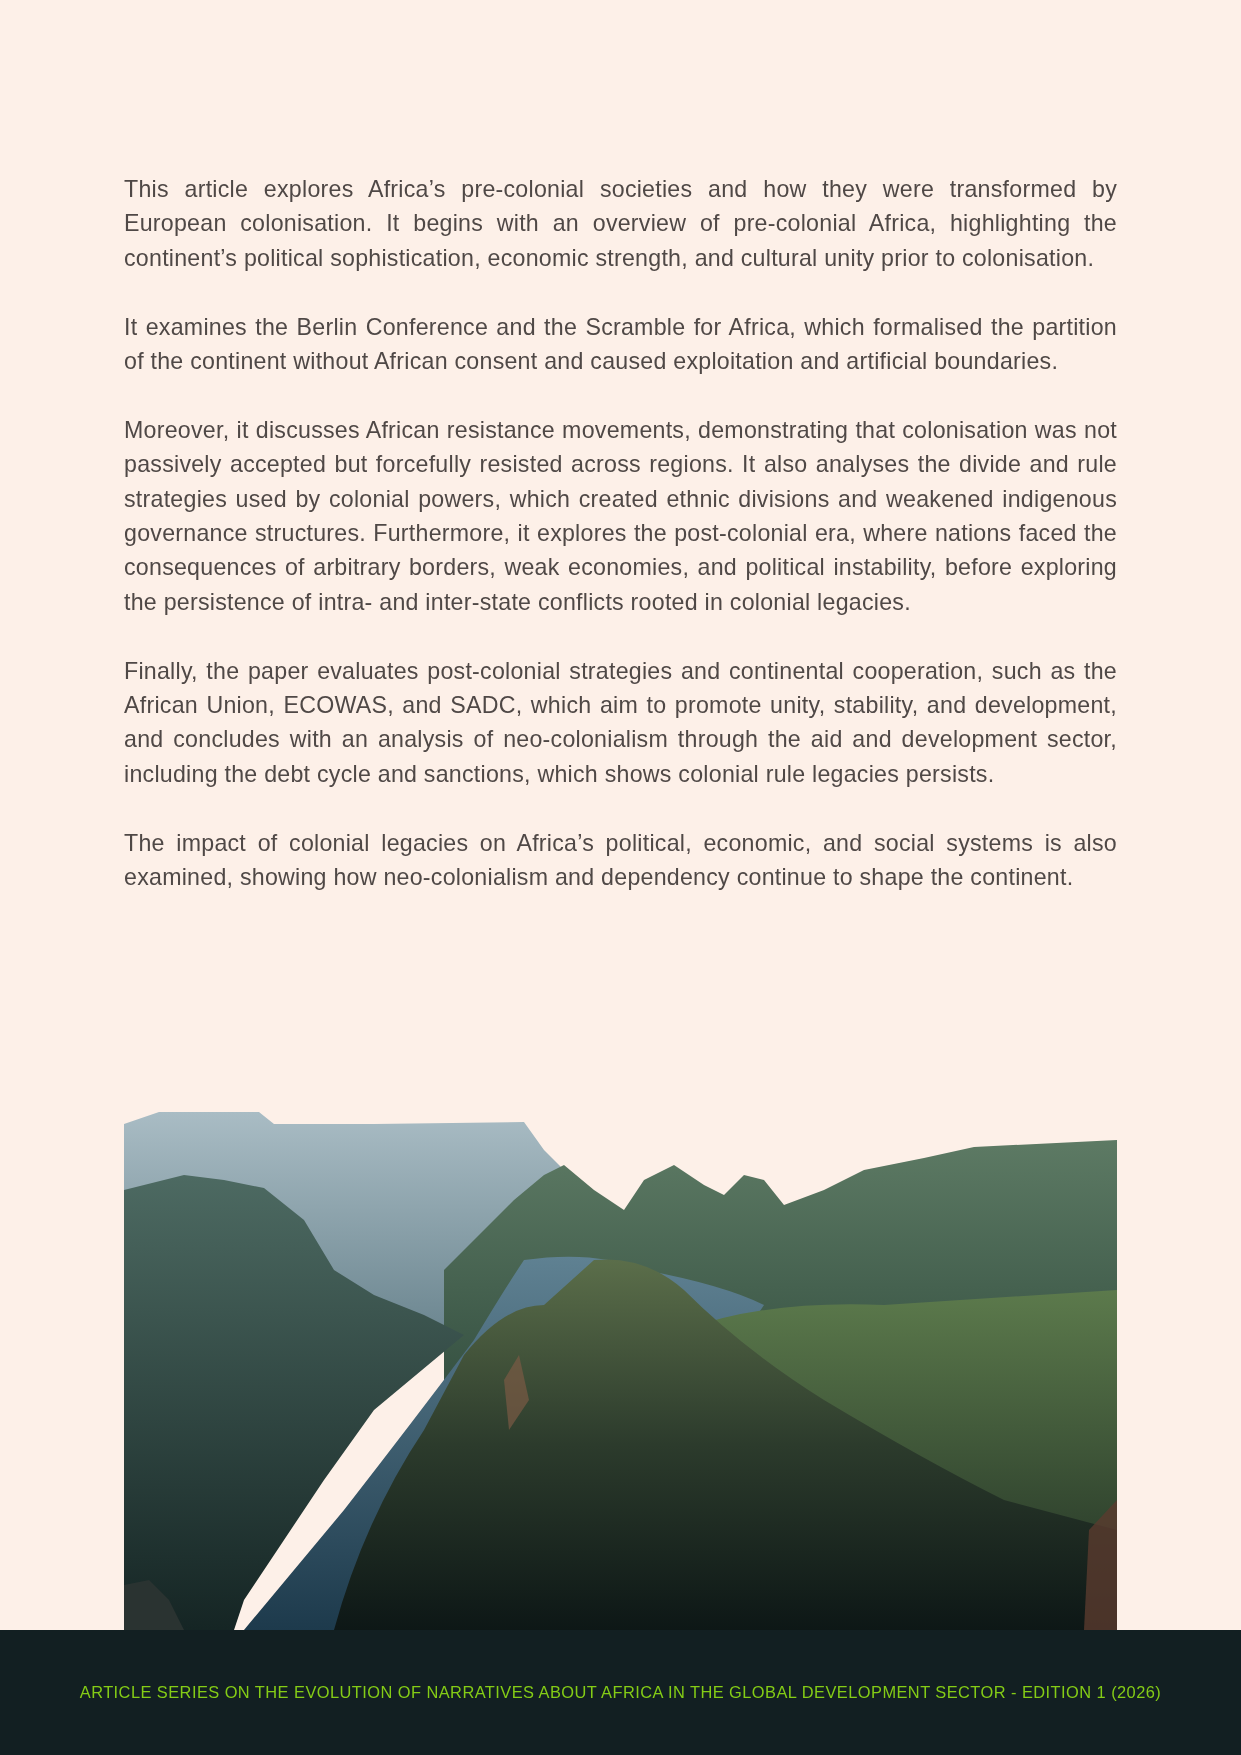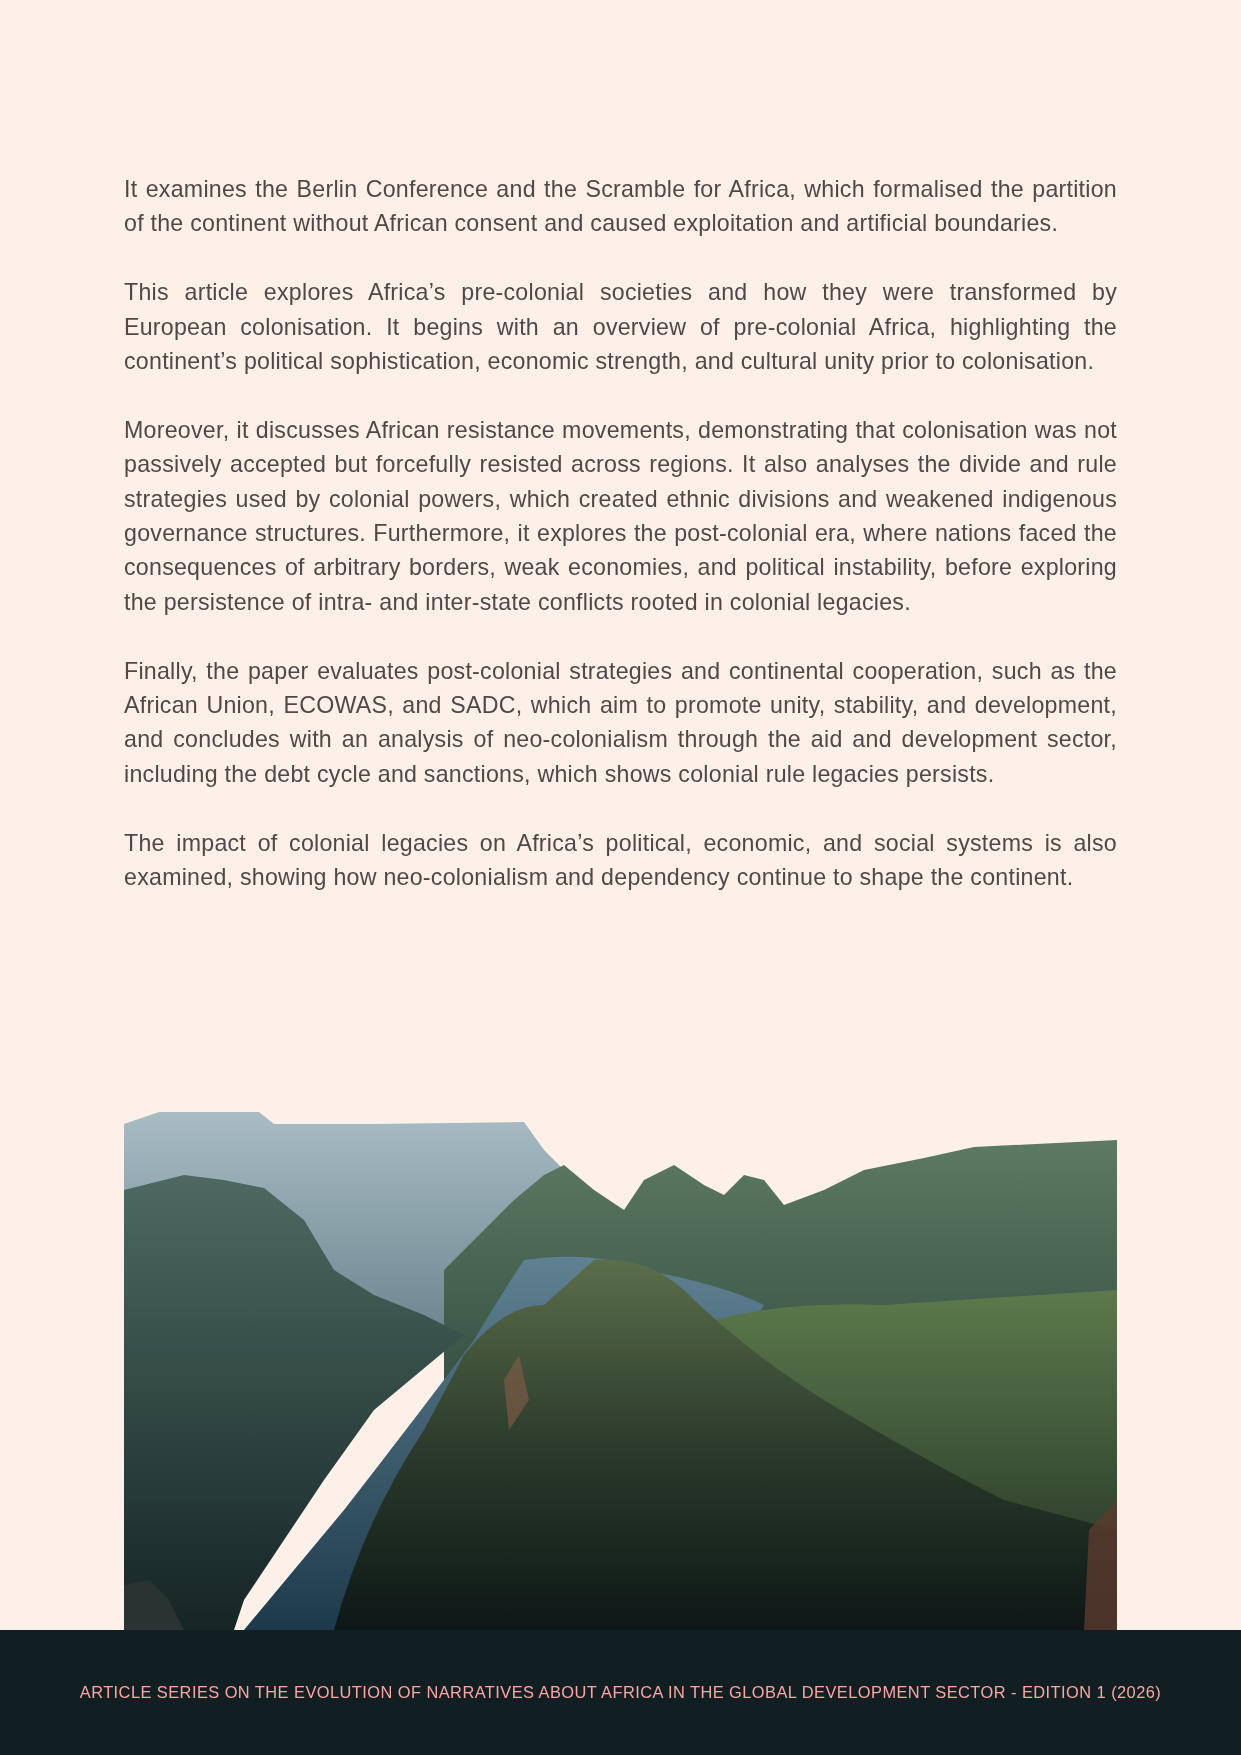--- a/index.html
+++ b/index.html
@@ -23,30 +23,30 @@
   .hero {
     position: absolute; left: 124px; top: 1100px; width: 993px; height: 530px;
   }
   .hero svg { display: block; width: 993px; height: 530px; }
   .footer {
     position: absolute; left: 0; top: 1630px; width: 1241px; height: 125px;
     background: #121f22;
     display: flex; align-items: center; justify-content: center;
   }
   .footer-text {
-    color: #fca5a5; font-size: 16.4px; letter-spacing: 0.45px;
+    color: #84cc16; font-size: 16.4px; letter-spacing: 0.45px;
     text-transform: uppercase; white-space: nowrap;
   }
 </style>
 </head>
 <body>
 
 <main class="article">
+  <p>This article explores Africa’s pre-colonial societies and how they were transformed by European colonisation. It begins with an overview of pre-colonial Africa, highlighting the continent’s political sophistication, economic strength, and cultural unity prior to colonisation.</p>
   <p>It examines the Berlin Conference and the Scramble for Africa, which formalised the partition of the continent without African consent and caused exploitation and artificial boundaries.</p>
-  <p>This article explores Africa’s pre-colonial societies and how they were transformed by European colonisation. It begins with an overview of pre-colonial Africa, highlighting the continent’s political sophistication, economic strength, and cultural unity prior to colonisation.</p>
   <p>Moreover, it discusses African resistance movements, demonstrating that colonisation was not passively accepted but forcefully resisted across regions. It also analyses the divide and rule strategies used by colonial powers, which created ethnic divisions and weakened indigenous governance structures. Furthermore, it explores the post-colonial era, where nations faced the consequences of arbitrary borders, weak economies, and political instability, before exploring the persistence of intra- and inter-state conflicts rooted in colonial legacies.</p>
   <p>Finally, the paper evaluates post-colonial strategies and continental cooperation, such as the African Union, ECOWAS, and SADC, which aim to promote unity, stability, and development, and concludes with an analysis of neo-colonialism through the aid and development sector, including the debt cycle and sanctions, which shows colonial rule legacies persists.</p>
   <p>The impact of colonial legacies on Africa’s political, economic, and social systems is also examined, showing how neo-colonialism and dependency continue to shape the continent.</p>
 </main>
 
 <figure class="hero" style="margin:0;">
   <svg viewBox="0 0 993 530" xmlns="http://www.w3.org/2000/svg" preserveAspectRatio="none">
     <defs>
       <linearGradient id="haze" x1="0" y1="0" x2="0" y2="1">
         <stop offset="0" stop-color="#a9bcc4"></stop>

